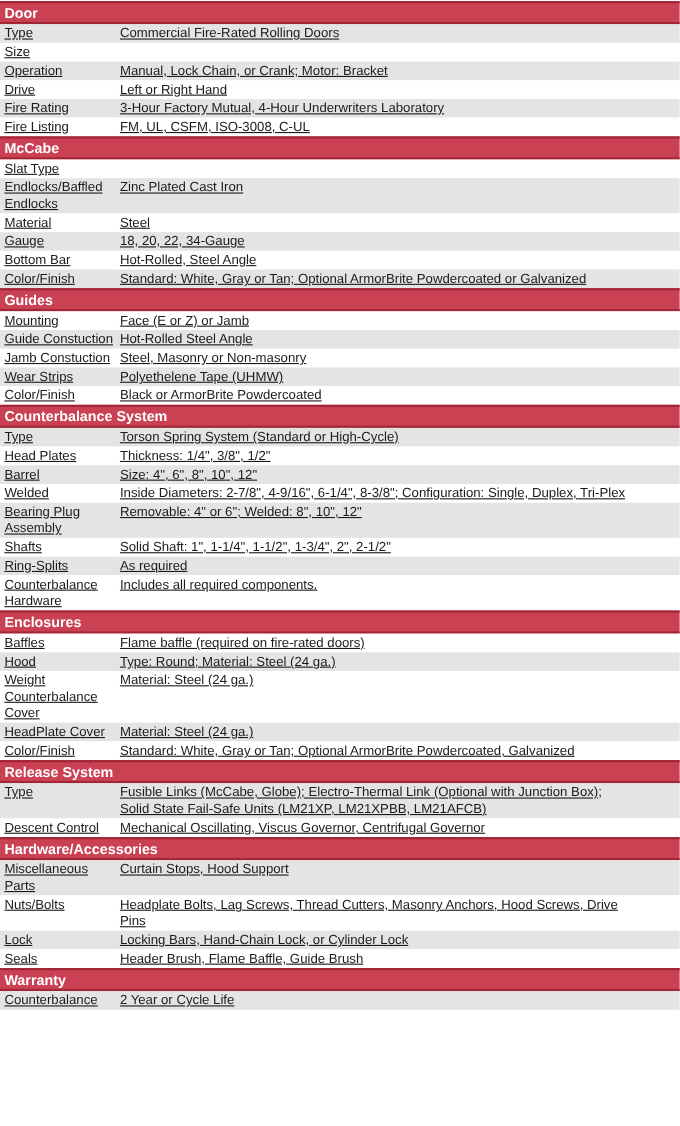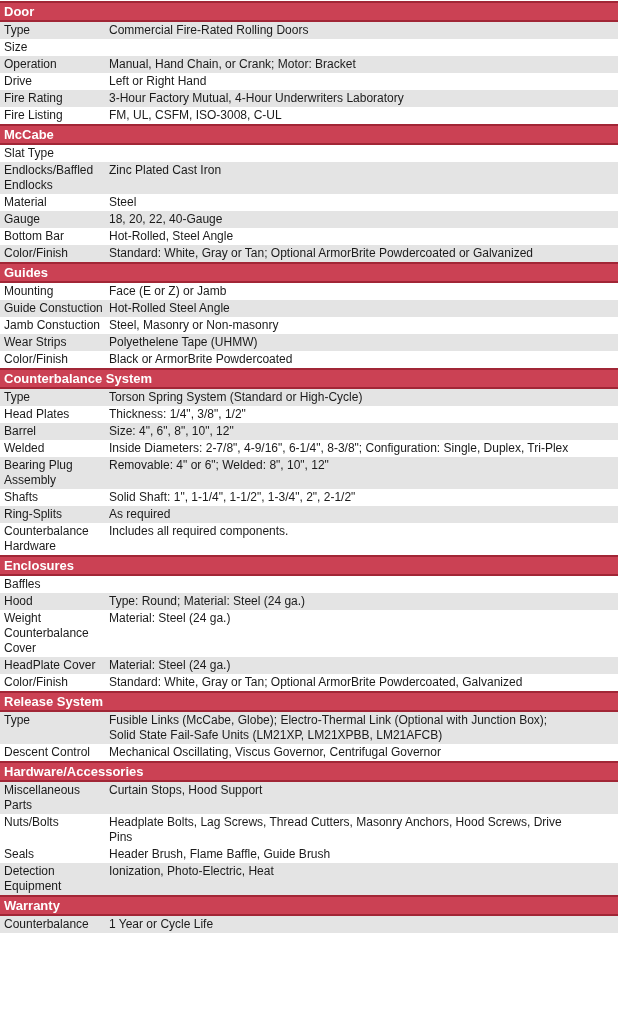--- a/index.html
+++ b/index.html
@@ -28,20 +28,21 @@
     font-size:13px;
     font-weight:bold;
     line-height:15px;
     padding:1px 0 1px 4px;
   }
   .spec-row{
     display:flex;
     align-items:flex-start;
     background:var(--row-bg);
     padding:1px 0;
+    text-decoration:underline;
   }
   .spec-row.shaded{background:var(--shaded-row);}
   .spec-label{
     flex:0 0 109px;
     width:109px;
     padding-left:4px;
     padding-right:2px;
     font-size:12px;
     line-height:15px;
   }
@@ -63,21 +64,21 @@
     <div class="spec-label">Type</div>
     <div class="spec-value">Commercial Fire-Rated Rolling Doors</div>
   </div>
 
   <div class="spec-row">
     <div class="spec-label">Size</div>
   </div>
 
   <div class="spec-row shaded">
     <div class="spec-label">Operation</div>
-    <div class="spec-value">Manual, Hand Chain, or Crank; Motor: Bracket</div>
+    <div class="spec-value">Manual, Lock Chain, or Crank; Motor: Bracket</div>
   </div>
 
   <div class="spec-row">
     <div class="spec-label">Drive</div>
     <div class="spec-value">Left or Right Hand</div>
   </div>
 
   <div class="spec-row shaded">
     <div class="spec-label">Fire Rating</div>
     <div class="spec-value">3-Hour Factory Mutual, 4-Hour Underwriters Laboratory</div>
@@ -101,21 +102,21 @@
     <div class="spec-value">Zinc Plated Cast Iron</div>
   </div>
 
   <div class="spec-row">
     <div class="spec-label">Material</div>
     <div class="spec-value">Steel</div>
   </div>
 
   <div class="spec-row shaded">
     <div class="spec-label">Gauge</div>
-    <div class="spec-value">18, 20, 22, 40-Gauge</div>
+    <div class="spec-value">18, 20, 22, 34-Gauge</div>
   </div>
 
   <div class="spec-row">
     <div class="spec-label">Bottom Bar</div>
     <div class="spec-value">Hot-Rolled, Steel Angle</div>
   </div>
 
   <div class="spec-row shaded">
     <div class="spec-label">Color/Finish</div>
     <div class="spec-value">Standard: White, Gray or Tan; Optional ArmorBrite Powdercoated or Galvanized</div>
@@ -193,20 +194,21 @@
     <div class="spec-label">Counterbalance Hardware</div>
     <div class="spec-value">Includes all required components.</div>
   </div>
 </section>
 
   <section class="spec-section">
     <div class="section-header">Enclosures</div>
 
   <div class="spec-row">
     <div class="spec-label">Baffles</div>
+    <div class="spec-value">Flame baffle (required on fire-rated doors)</div>
   </div>
 
   <div class="spec-row shaded">
     <div class="spec-label">Hood</div>
     <div class="spec-value">Type: Round; Material: Steel (24 ga.)</div>
   </div>
 
   <div class="spec-row">
     <div class="spec-label">Weight Counterbalance Cover</div>
     <div class="spec-value">Material: Steel (24 ga.)</div>
@@ -243,34 +245,34 @@
   <div class="spec-row shaded">
     <div class="spec-label">Miscellaneous Parts</div>
     <div class="spec-value">Curtain Stops, Hood Support</div>
   </div>
 
   <div class="spec-row">
     <div class="spec-label">Nuts/Bolts</div>
     <div class="spec-value">Headplate Bolts, Lag Screws, Thread Cutters, Masonry Anchors, Hood Screws, Drive Pins</div>
   </div>
 
+  <div class="spec-row shaded">
+    <div class="spec-label">Lock</div>
+    <div class="spec-value">Locking Bars, Hand-Chain Lock, or Cylinder Lock</div>
+  </div>
 
   <div class="spec-row">
     <div class="spec-label">Seals</div>
     <div class="spec-value">Header Brush, Flame Baffle, Guide Brush</div>
   </div>
 
-  <div class="spec-row shaded">
-    <div class="spec-label">Detection Equipment</div>
-    <div class="spec-value">Ionization, Photo-Electric, Heat</div>
-  </div>
 </section>
 
   <section class="spec-section">
     <div class="section-header">Warranty</div>
 
   <div class="spec-row shaded">
     <div class="spec-label">Counterbalance</div>
-    <div class="spec-value">1 Year or Cycle Life</div>
+    <div class="spec-value">2 Year or Cycle Life</div>
   </div>
 
 </section>
 </div>
 
 </body></html>

